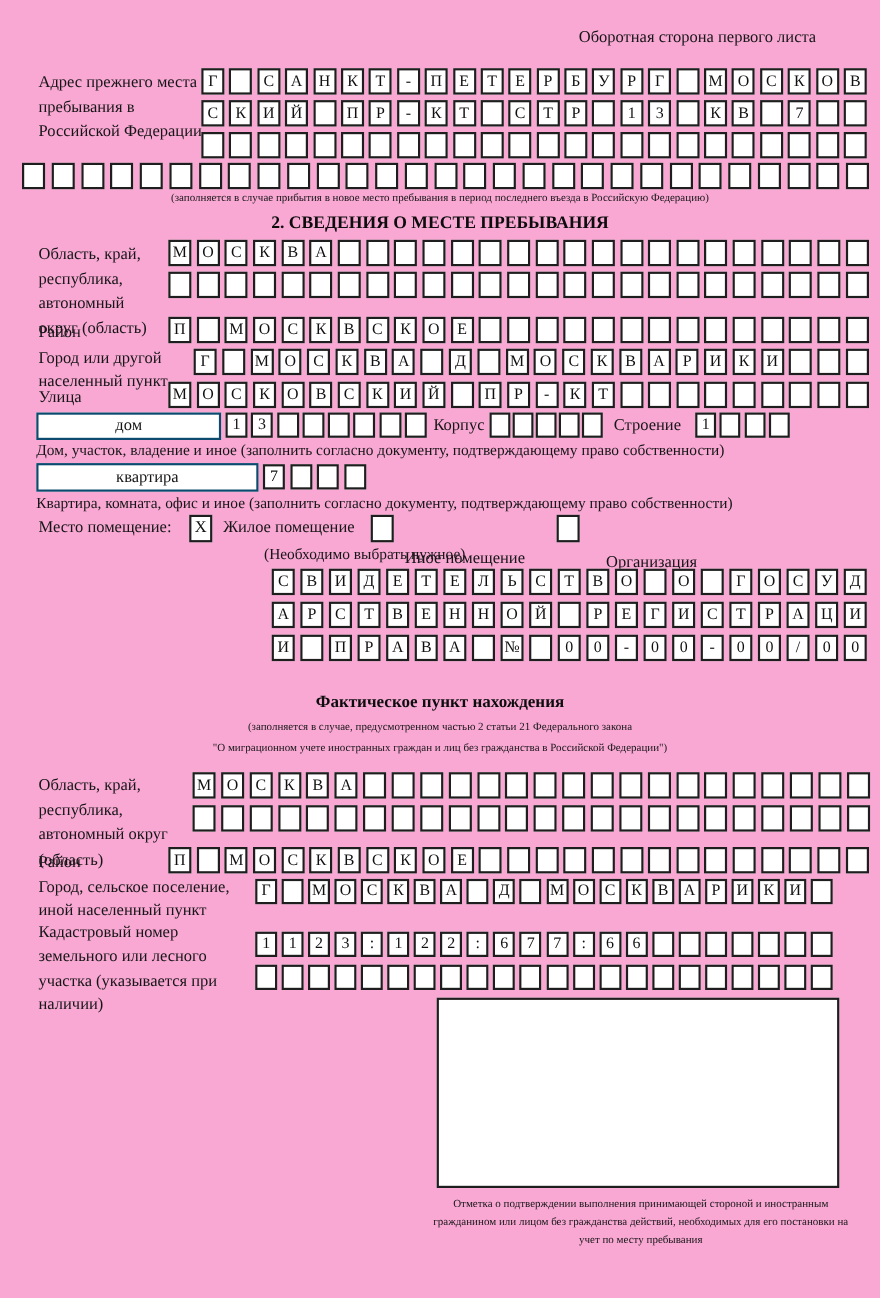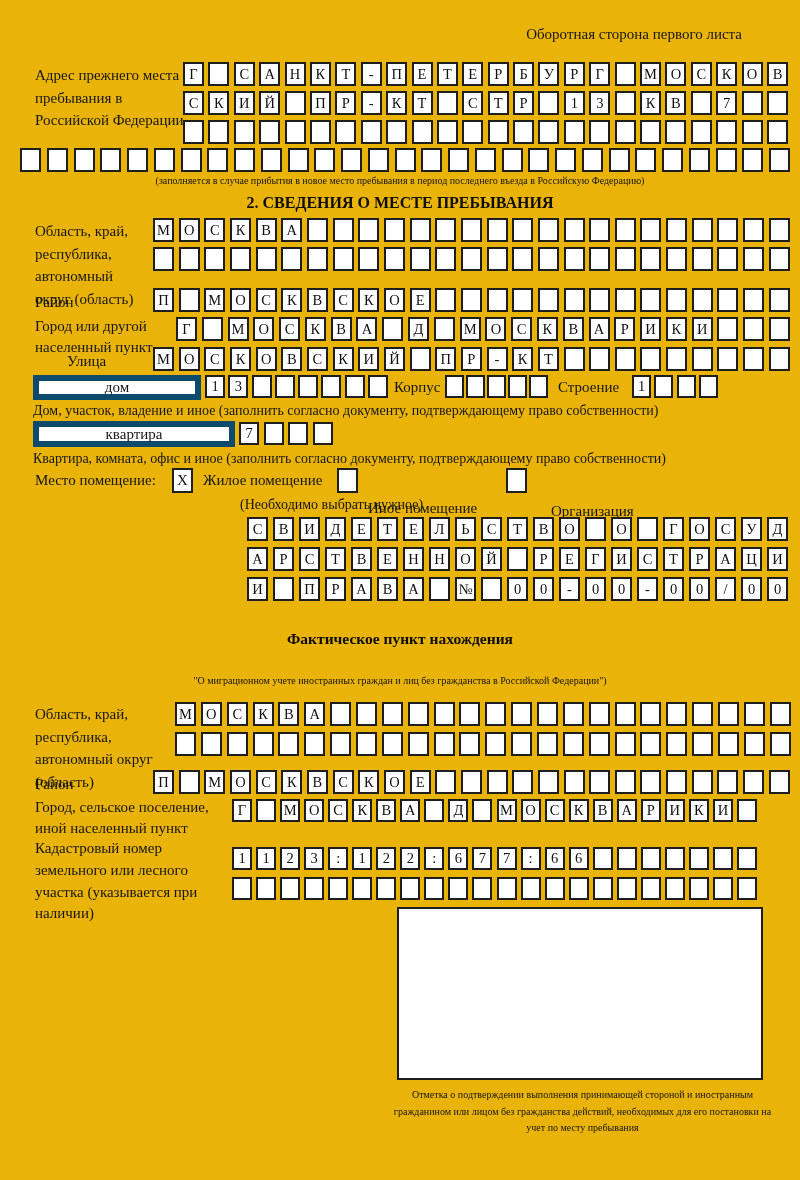--- a/index.html
+++ b/index.html
@@ -1,35 +1,35 @@
 <!DOCTYPE html>
 <html><head>
 <meta charset="utf-8">
 <style>
   html,body{margin:0;padding:0;background:#fff;}
   .page{
     position:relative;
     width:800px;height:1180px;
-    background:#eab308;
+    background:#f9a8d4;
     color:#111;
     font-family:"Liberation Serif","DejaVu Serif",serif;
     overflow:hidden;
   }
   .lbl{position:absolute;font-size:15px;line-height:1.5;color:#161616;}
   .cellrow{position:absolute;display:flex;justify-content:space-between;}
   .cell{
     width:21px;height:24px;box-sizing:border-box;
     border:2px solid #1e1e1e;background:#fff;
     display:flex;align-items:center;justify-content:center;
     font-size:14.5px;color:#101010;flex:0 0 auto;
   }
   .sm .cell{width:20px;height:23px;}
   .xs .cell{width:19px;height:23px;}
   .widebox{
-    position:absolute;box-sizing:border-box;border:6px solid #0c4a6e;background:#fff;
+    position:absolute;box-sizing:border-box;border:2px solid #0c4a6e;background:#fff;
     display:flex;align-items:center;justify-content:center;font-size:15px;color:#161616;
   }
   .caption{position:absolute;font-size:10px;color:#161616;}
   .center{left:0;width:100%;text-align:center;}
   .title{position:absolute;left:0;width:100%;text-align:center;font-weight:bold;color:#0d0d0d;}
   .chk{
     position:absolute;width:21px;height:25px;box-sizing:border-box;
     border:2px solid #1e1e1e;display:flex;align-items:center;justify-content:center;
     font-size:15px;color:#101010;background:#fff;
   }
@@ -263,21 +263,21 @@
       <span class="cell">А</span>
       <span class="cell">Р</span>
       <span class="cell">И</span>
       <span class="cell">К</span>
       <span class="cell">И</span>
       <span class="cell"></span>
       <span class="cell"></span>
       <span class="cell"></span>
     </div>
 
-  <div class="lbl" style="left:35px;top:350px;margin-left:32px;">Улица</div>
+  <div class="lbl" style="left:35px;top:350px;">Улица</div>
   <div class="cellrow" style="left:153px;top:347px;width:637px;">
       <span class="cell">М</span>
       <span class="cell">О</span>
       <span class="cell">С</span>
       <span class="cell">К</span>
       <span class="cell">О</span>
       <span class="cell">В</span>
       <span class="cell">С</span>
       <span class="cell">К</span>
       <span class="cell">И</span>
@@ -409,20 +409,21 @@
       <span class="cell">0</span>
       <span class="cell">-</span>
       <span class="cell">0</span>
       <span class="cell">0</span>
       <span class="cell">/</span>
       <span class="cell">0</span>
       <span class="cell">0</span>
     </div>
 
   <div class="title" style="top:630px;font-size:15.5px;">Фактическое пункт нахождения</div>
+  <div class="caption center" style="top:656px;">(заполняется в случае, предусмотренном частью 2 статьи 21 Федерального закона</div>
   <div class="caption center" style="top:675px;">"О миграционном учете иностранных граждан и лиц без гражданства в Российской Федерации")</div>
 
   <div class="lbl" style="left:35px;top:703px;width:150px;">Область, край, республика, автономный округ (область)</div>
   <div class="cellrow" style="left:175px;top:702px;width:616px;">
       <span class="cell">М</span>
       <span class="cell">О</span>
       <span class="cell">С</span>
       <span class="cell">К</span>
       <span class="cell">В</span>
       <span class="cell">А</span>

